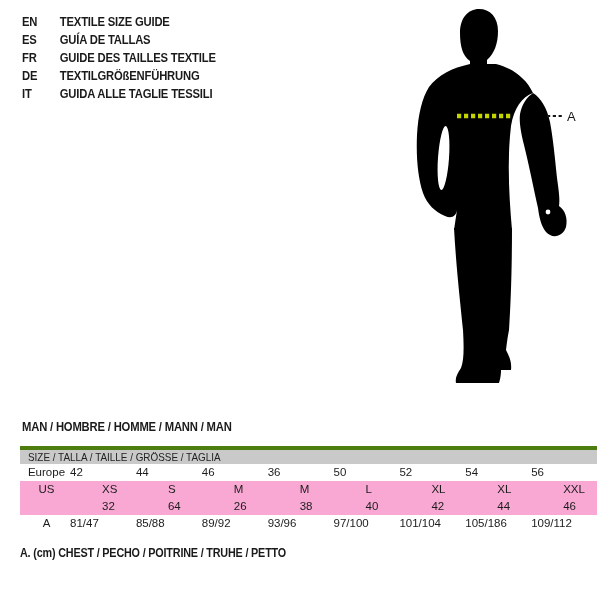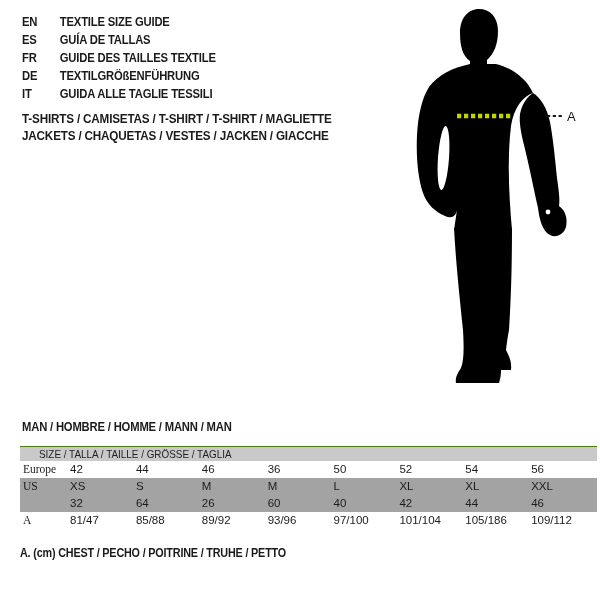--- a/index.html
+++ b/index.html
@@ -13,24 +13,24 @@
 
   .products{position:absolute;left:22px;top:110px;font-size:13px;font-weight:700;letter-spacing:-0.2px;}
   .products div{height:17px;line-height:17px;}
 
   .man-figure{position:absolute;left:400px;top:0px;width:200px;height:400px;}
   .man-figure text{font-family:"Liberation Sans",sans-serif;font-size:13px;fill:#161616;}
 
   .section-title{position:absolute;left:22px;top:420px;font-size:12.5px;font-weight:700;height:14px;line-height:14px;letter-spacing:-0.2px;}
 
   .size-table{position:absolute;left:20px;top:446px;width:577px;}
-  .st-header{background:#c9c9c9;border-top:1px solid #4d7c0f;height:14px;line-height:14px;font-size:11px;color:#222;padding-left:19px;}
+  .st-header{background:#c9c9c9;border-top:4px solid #4d7c0f;height:14px;line-height:14px;font-size:11px;color:#222;padding-left:8px;}
   .st-row{display:grid;grid-template-columns:50px repeat(8,1fr);height:17px;line-height:17px;font-size:11.5px;color:#1c1c1c;}
-  .st-row.shaded{background:#a3a3a3;}
-  .st-label{text-align:left;padding-left:3px;font-family:Liberation Serif, serif;}
+  .st-row.shaded{background:#f9a8d4;gap:32px;}
+  .st-label{text-align:center;padding-left:3px;}
   .st-cell{text-align:left;}
 
   .footnote{position:absolute;left:20px;top:546px;font-size:12px;font-weight:700;height:14px;line-height:14px;letter-spacing:-0.2px;}
 </style>
 </head>
 <body>
 
 <div class="stage">
 
   <div class="lang-list">
@@ -49,24 +49,20 @@
     <div class="lang-row cond">
       <span class="lang-code">DE</span>
       <span>TEXTILGRÖßENFÜHRUNG</span>
     </div>
     <div class="lang-row cond">
       <span class="lang-code">IT</span>
       <span>GUIDA ALLE TAGLIE TESSILI</span>
     </div>
   </div>
 
-  <div class="products">
-    <div class="cond">T-SHIRTS / CAMISETAS / T-SHIRT / T-SHIRT / MAGLIETTE</div>
-    <div class="cond">JACKETS / CHAQUETAS / VESTES / JACKEN / GIACCHE</div>
-  </div>
 
   <svg class="man-figure" viewBox="0 0 200 400" width="200" height="400">
     <g fill="#000000">
 
       <path d="M79,9 C90,9 98,17 98,31 C98,44 94,54 87,60 L87,68 L70,68 L70,61 C63,56 60,47 60,33 C60,18 68,9 79,9 Z"></path>
 
       <path d="M70,64
                C52,68 38,75 29,87
                C22,98 18,115 17,135
                C16,158 18,178 23,193
@@ -139,21 +135,21 @@
       <div class="st-cell">XL</div>
       <div class="st-cell">XL</div>
       <div class="st-cell">XXL</div>
     </div>
 
     <div class="st-row shaded">
       <div class="st-label"></div>
       <div class="st-cell">32</div>
       <div class="st-cell">64</div>
       <div class="st-cell">26</div>
-      <div class="st-cell">60</div>
+      <div class="st-cell">38</div>
       <div class="st-cell">40</div>
       <div class="st-cell">42</div>
       <div class="st-cell">44</div>
       <div class="st-cell">46</div>
     </div>
 
     <div class="st-row">
       <div class="st-label">A</div>
       <div class="st-cell">81/47</div>
       <div class="st-cell">85/88</div>

